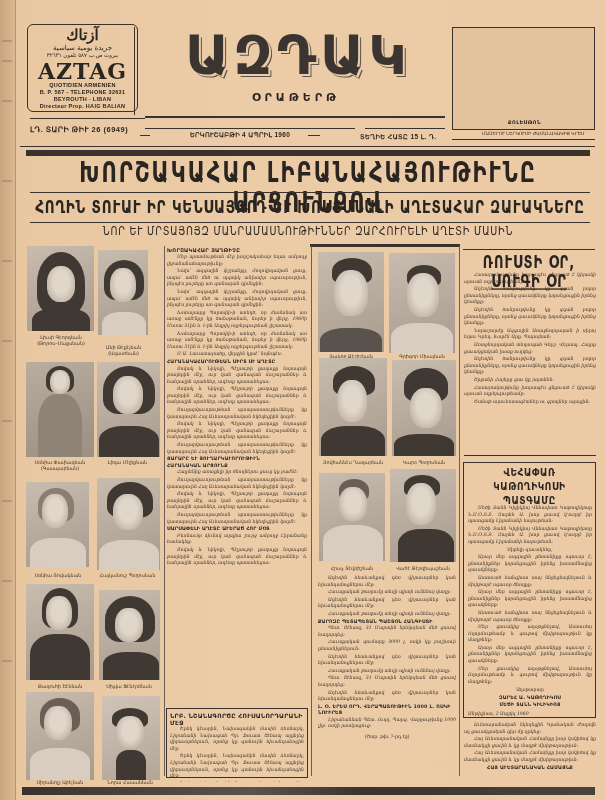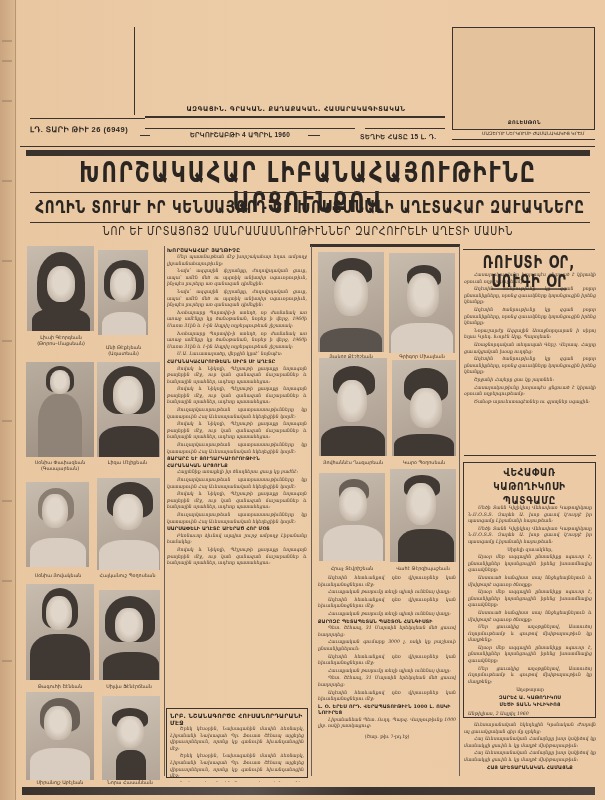--- a/index.html
+++ b/index.html
@@ -204,24 +204,35 @@
     <div class="txt" style="top:100px"></div>
       <div class="txt" style="top:180px"></div>
     <div class="txt" style="top:260px"></div>
       <div class="txt" style="top:340px"></div>
     <div class="txt" style="top:420px"></div>
       <div class="txt" style="top:500px"></div>
     <div class="txt" style="top:580px"></div>
       <div class="txt" style="top:660px"></div>
   </div>
 
+  <div class="logo-box">
+    <div class="logo-arabic">آزتاك</div>
+    <div class="logo-arabic-sub">جريدة يومية سياسية</div>
+    <div class="logo-arabic-sub2">بيروت ص.ب ٥٨٧ تلفون ٣٢٦٣١</div>
+    <div class="logo-aztag">AZTAG</div>
+    <div class="logo-line">QUOTIDIEN ARMENIEN</div>
+    <div class="logo-line">B. P. 587 - TELEPHONE 32631</div>
+    <div class="logo-line">BEYROUTH - LIBAN</div>
+    <div class="logo-line">Directeur Prop. HAIG BALIAN</div>
+  </div>
   <div class="issue-line">ԼԴ. ՏԱՐԻ ԹԻՒ 26 (6949)</div>
 
   <div class="title-frame">
-    <div class="title-tag">ԱԶԳԱՅԻՆ. ԳՐԱԿԱՆ. ՔԱՂԱՔԱԿԱՆ. ՀԱՍԱՐԱԿԱԳԻՏԱԿԱՆ</div>
+    <div class="title-big">ԱԶԴԱԿ</div>
+    <div class="title-sub">ՕՐԱԹԵՐԹ</div>
   </div>
   <div class="title-rule"></div>
   <div class="date-rule-l"></div>
   <div class="date-rule-r"></div>
   <div class="date-dash"></div>
   <div class="date-line">ԵՐԿՈՒՇԱԲԹԻ 4 ԱՊՐԻԼ 1960</div>
   <div class="date-dash2"></div>
   <div class="price-line">ՏԵՂԻԵ ՀԱՏԸ 15 Լ. Դ.</div>
 
   <div class="ad-frame">

